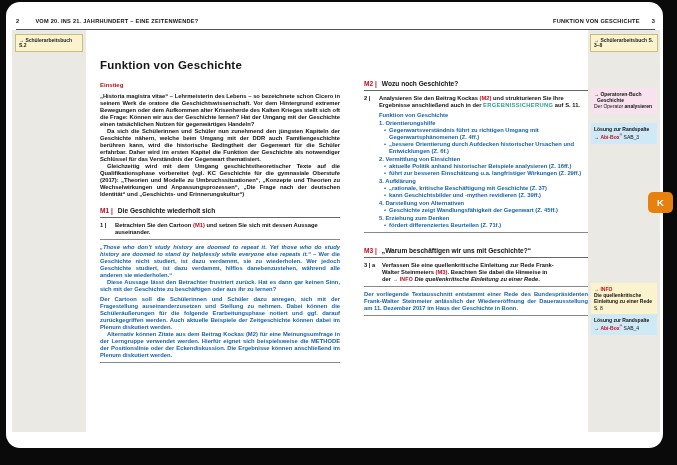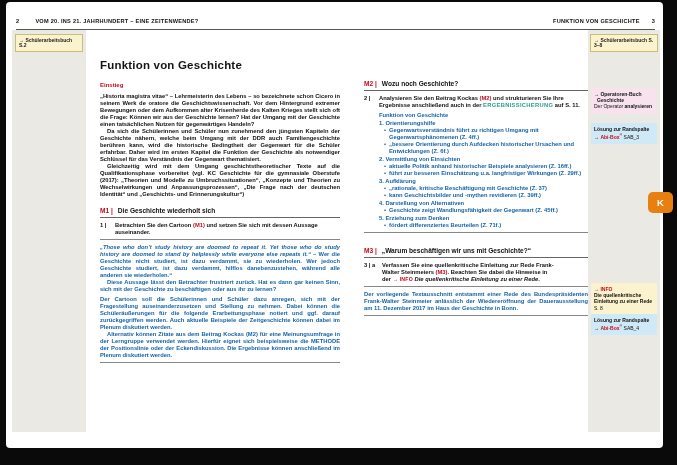--- a/index.html
+++ b/index.html
@@ -6,21 +6,21 @@
   html,body { width:677px; height:465px; }
   body {
     background:#0a0a0a;
     font-family:"Liberation Sans", sans-serif;
     position:relative;
     overflow:hidden;
   }
   
   .sheet {
     position:absolute; left:6px; top:2px; width:657px; height:446px;
-    background:#ffffff; border-radius:4px; overflow:hidden;
+    background:#ffffff; border-radius:14px; overflow:hidden;
   }
   
   .margin-col { position:absolute; top:28px; height:402px; background:var(--gray-col,#eae9e3); }
   .margin-col.left  { left:6px;  width:74px; }
   .margin-col.right { left:582px; width:72px; }
 
   
   .runhead {
     position:absolute; top:16px; left:10px; right:8px;
     display:flex; justify-content:space-between; align-items:baseline;

